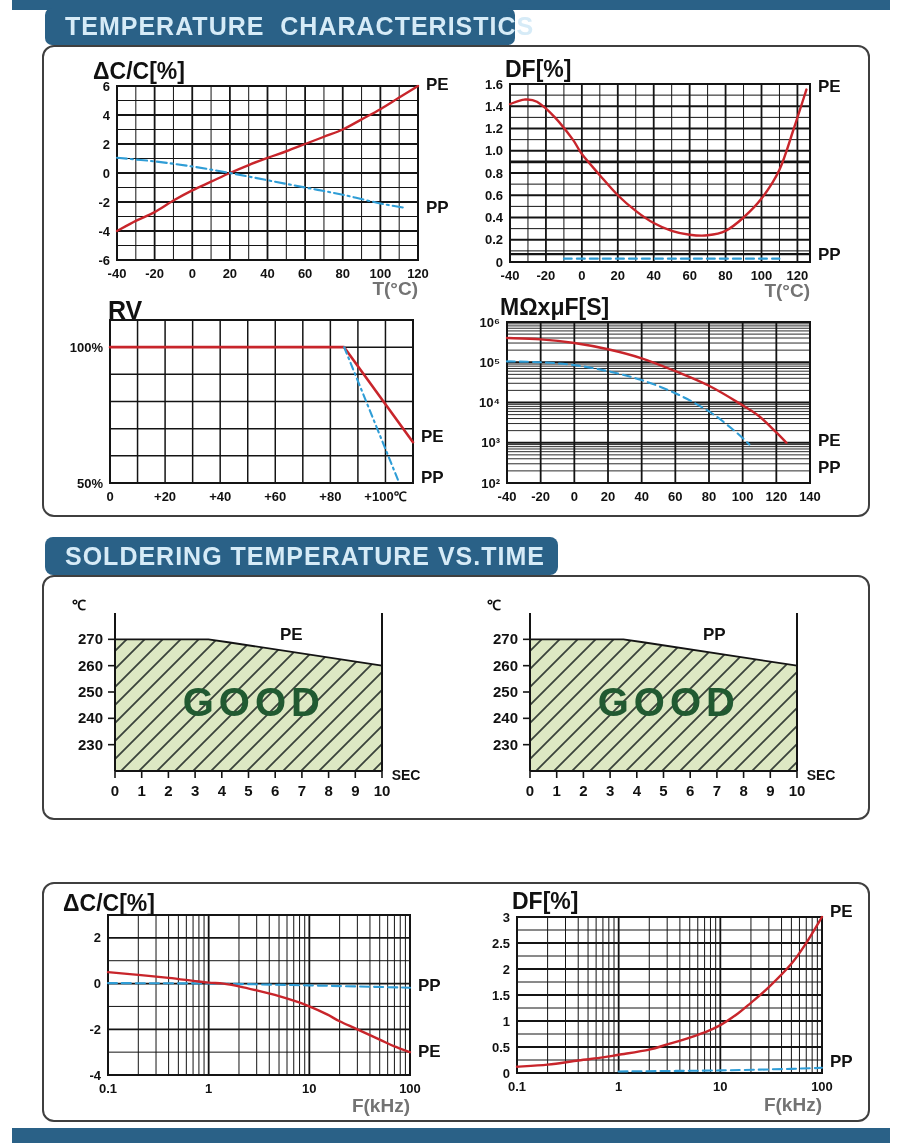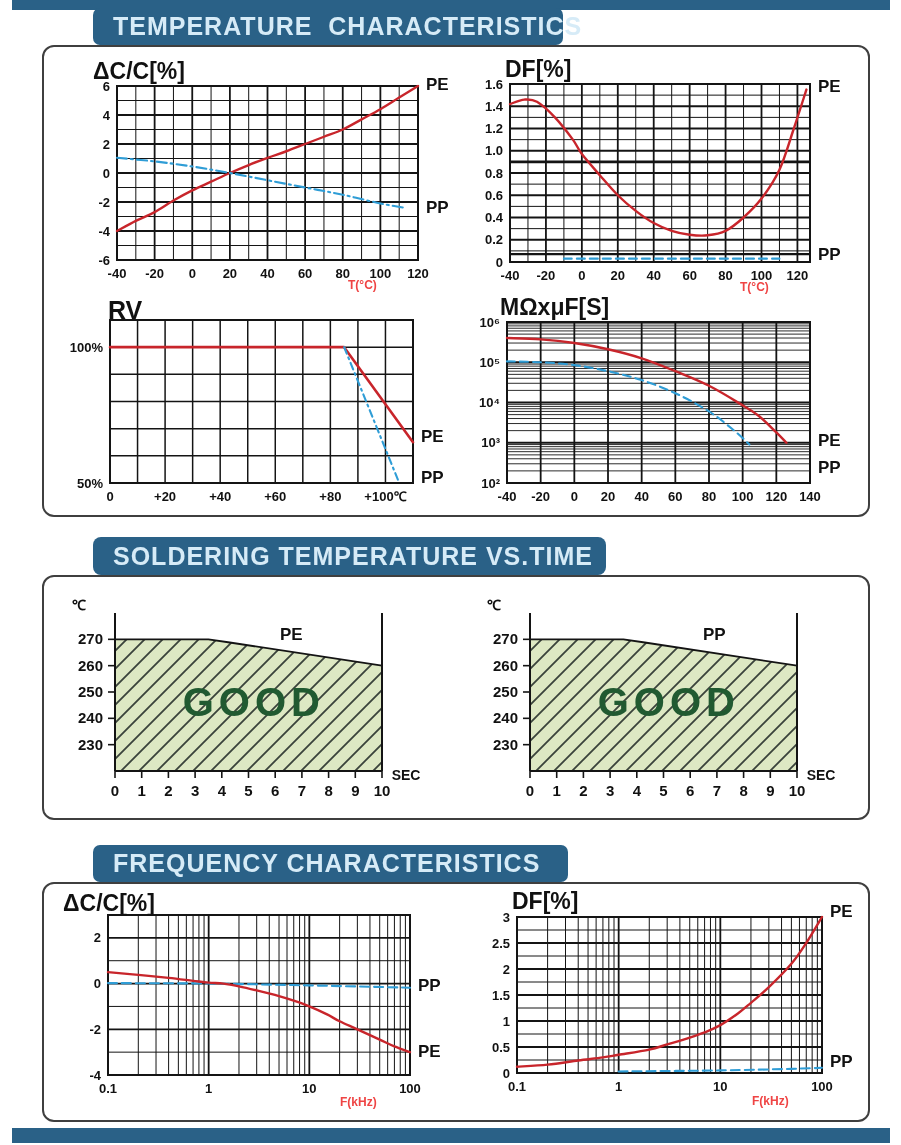--- a/index.html
+++ b/index.html
@@ -4,49 +4,48 @@
 <style>
   html,body{margin:0;padding:0;background:#fff;}
   .page{position:relative;width:901px;height:1145px;background:var(--page-bg,#fff);overflow:hidden;font-family:"Liberation Sans",sans-serif;}
   .strip{position:absolute;left:12px;width:878px;background:var(--accent,#2a6187);}
   .strip.top{top:0;height:10px;}
   .strip.bottom{top:1128px;height:15px;}
   .panel{position:absolute;left:42px;width:828px;background:#fff;border:2px solid var(--panel-border,#3f3f3f);border-radius:12px;box-sizing:border-box;z-index:1;}
   .panel.p1{top:45px;height:472px;}
   .panel.p2{top:575px;height:245px;}
   .panel.p3{top:882px;height:240px;}
-  .hdr{position:absolute;left:45px;background:var(--accent,#2a6187);border-radius:7px;color:var(--hdr-text,#d6ebf7);font-weight:700;font-size:25px;letter-spacing:1px;display:flex;align-items:center;padding-left:20px;box-sizing:border-box;z-index:3;white-space:pre;margin-left:48px;}
+  .hdr{position:absolute;left:45px;background:var(--accent,#2a6187);border-radius:7px;color:var(--hdr-text,#d6ebf7);font-weight:700;font-size:25px;letter-spacing:1px;display:flex;align-items:center;padding-left:20px;box-sizing:border-box;z-index:3;white-space:pre;}
   .hdr.h1{top:8px;width:470px;height:37px;}
   .hdr.h2{top:537px;width:513px;height:38px;border-radius:8px;}
   .hdr.h3{top:845px;width:475px;height:37px;}
   .chart{position:absolute;z-index:2;}
   .chart svg{position:absolute;left:0;top:0;}
   .ctitle{position:absolute;font-weight:700;font-size:23px;color:#111;z-index:2;white-space:pre;}
-  .xlabel{position:absolute;font-weight:700;font-size:12px;color:#ef4444;z-index:2;}
+  .xlabel{position:absolute;font-weight:700;font-size:19px;color:#737373;text-align:right;z-index:2;}
   svg text{font-family:"Liberation Sans",sans-serif;fill:#111;}
   svg text.tick{font-weight:700;}
   svg text.slabel{font-size:17px;font-weight:700;}
   svg text.unit{font-size:14px;font-weight:700;}
   svg text.good{font-size:40px;font-weight:700;letter-spacing:5px;fill:var(--green-text,#215a31);}
 </style>
 </head>
 <body>
 
 <div class="page">
 
   <div class="strip top"></div>
   <div class="strip bottom"></div>
 
   <div class="panel p1"></div>
   <div class="panel p2"></div>
   <div class="panel p3"></div>
 
   <div class="hdr h1">TEMPERATURE  CHARACTERISTICS</div>
   <div class="hdr h2">SOLDERING TEMPERATURE VS.TIME</div>
-  <div class="hdr h3">FREQUENCY CHARACTERISTICS</div>
 
   <div class="chart" style="left:57px;top:56px;width:445px;height:250px">
     <div class="ctitle" style="left:36px;top:2px">ΔC/C[%]</div>
     <div class="xlabel" style="left:291px;top:222px;width:70px">T(°C)</div>
   <svg width="445" height="250" viewBox="0 0 445 250">
         <g>
           <line x1="60" x2="60" y1="30" y2="204" stroke="#141414" stroke-width="1.8"></line>
           <line x1="78.8125" x2="78.8125" y1="30" y2="204" stroke="#141414" stroke-width="1"></line>
           <line x1="97.625" x2="97.625" y1="30" y2="204" stroke="#141414" stroke-width="1.8"></line>
           <line x1="116.4375" x2="116.4375" y1="30" y2="204" stroke="#141414" stroke-width="1"></line>

